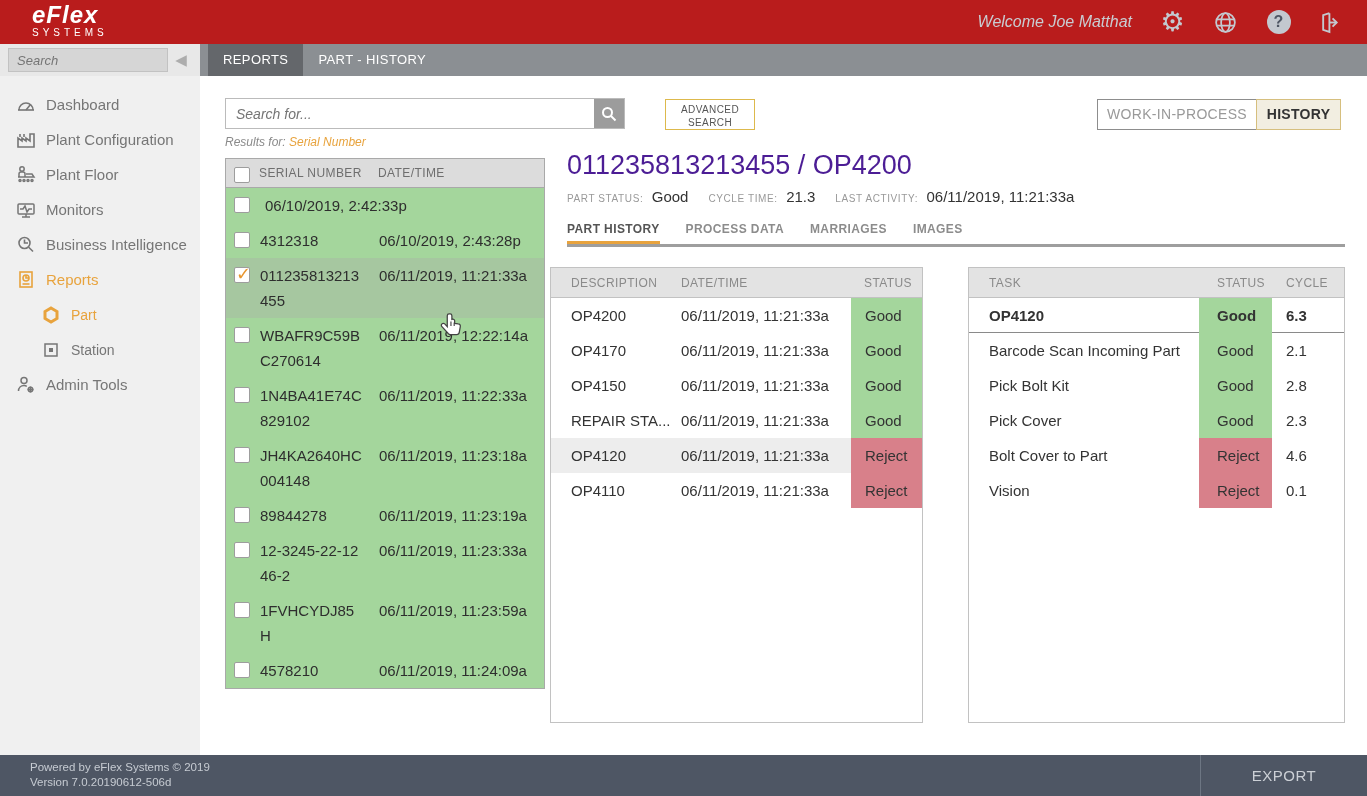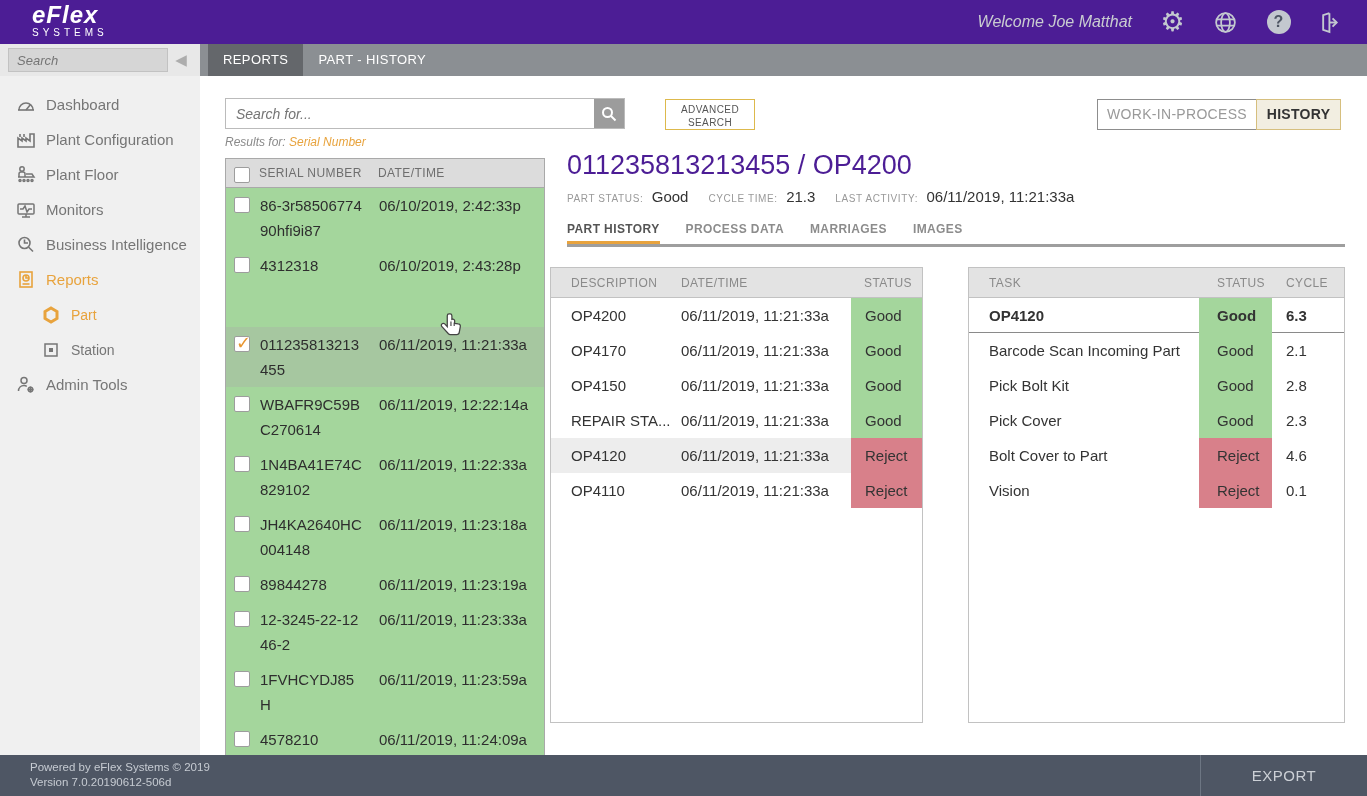--- a/index.html
+++ b/index.html
@@ -1,21 +1,21 @@
 <!DOCTYPE html>
 <html><head>
 <meta charset="utf-8">
 <style>
   * { box-sizing: border-box; margin: 0; padding: 0; }
   html,body { width:1367px; height:796px; }
   body { font-family: "Liberation Sans", "DejaVu Sans", sans-serif; background:#fff; overflow:hidden; }
   .app { position:relative; width:1367px; height:796px; background:#fff; }
 
   
-  .tophdr { position:absolute; left:0; top:0; width:1367px; height:44px; background:#4c1d95; }
+  .tophdr { position:absolute; left:0; top:0; width:1367px; height:44px; background:#b91c1c; }
   .logo { position:absolute; left:32px; top:3px; color:#fff; line-height:1; }
   .logo .l1 { font-size:24px; font-weight:bold; font-style:italic; letter-spacing:1px; }
   .logo .l2 { font-size:10px; letter-spacing:4px; margin-top:1px; border-top:0; }
   .welcome { position:absolute; right:235px; top:0; height:44px; line-height:44px; color:#c9ccd1; font-style:italic; font-size:16px; }
   .hdricons { position:absolute; right:22px; top:0; height:44px; display:flex; align-items:center; gap:26px; }
   .hic { width:27px; height:27px; display:flex; align-items:center; justify-content:center; color:#c3c8cf; cursor:pointer; }
   .hic svg { display:block; }
   .gearglyph { font-size:27px; line-height:27px; color:#c3c8cf; }
   .helpcirc { width:24px; height:24px; border-radius:50%; background:#c3c8cf; color:#4e5664; font-weight:bold; font-size:16px; display:flex; align-items:center; justify-content:center; }
 
@@ -53,21 +53,21 @@
   .resultsfor { position:absolute; left:25px; top:59px; font-size:12px; font-style:italic; color:#8a8a8a; }
   .resultsfor .rv { color:#e8a33d; }
 
   
   .stable { position:absolute; left:25px; top:82px; width:320px; }
   .sheader { height:30px; background:#dcdcdc; border:1px solid #a9a9a9; display:flex; align-items:center; padding-left:8px; color:#6e6e6e; font-size:12px; letter-spacing:.4px; }
   .sheader .hs1 { width:104px; margin-left:9px; }
   .sheader .hs2 { margin-left:15px; }
   .slist { background:#a4d69c; border:1px solid #a9a9a9; border-top:0; }
   .srow { display:flex; padding:5px 0 5px 8px; cursor:pointer; }
-  .srow.selected { background:#a6c7a0;margin-top:44px; }
+  .srow.selected { background:#a6c7a0; }
   .cb { width:16px; height:16px; min-width:16px; background:#fff; border:1px solid #9d9d9d; border-radius:2px; margin-top:4px; position:relative; cursor:pointer; }
   .cb.checked::after { content:"\2713"; position:absolute; left:1px; top:-5px; color:#e8952f; font-size:18px; font-weight:bold; }
   .sserial { width:104px; margin-left:10px; word-break:break-all; line-height:25px; font-size:15px; color:#2e2e2e; }
   .sdate { margin-left:15px; line-height:25px; font-size:15px; color:#2e2e2e; white-space:nowrap; }
 
   
   .dtitle { position:absolute; left:367px; top:74px; font-size:27px; color:#4c1d95; }
   .dmeta { position:absolute; left:367px; top:112px; display:flex; gap:20px; align-items:baseline; }
   .dmeta .ml { font-size:10px; color:#999; letter-spacing:.6px; margin-right:4px; }
   .dmeta .mv { font-size:15px; color:#333; }
@@ -288,21 +288,20 @@
     <div class="stable">
       <div class="sheader">
         <span class="cb"></span>
         <span class="hs1">SERIAL NUMBER</span>
         <span class="hs2">DATE/TIME</span>
       </div>
       <div class="slist">
 
           <div class="srow">
             <span class="cb"></span>
-            <span class="sserial">86-3r5850677490hfi9i87</span>
             <span class="sdate">06/10/2019, 2:42:33p</span>
           </div>
 
           <div class="srow">
             <span class="cb"></span>
             <span class="sserial">4312318</span>
             <span class="sdate">06/10/2019, 2:43:28p</span>
           </div>
 
           <div class="srow selected">

